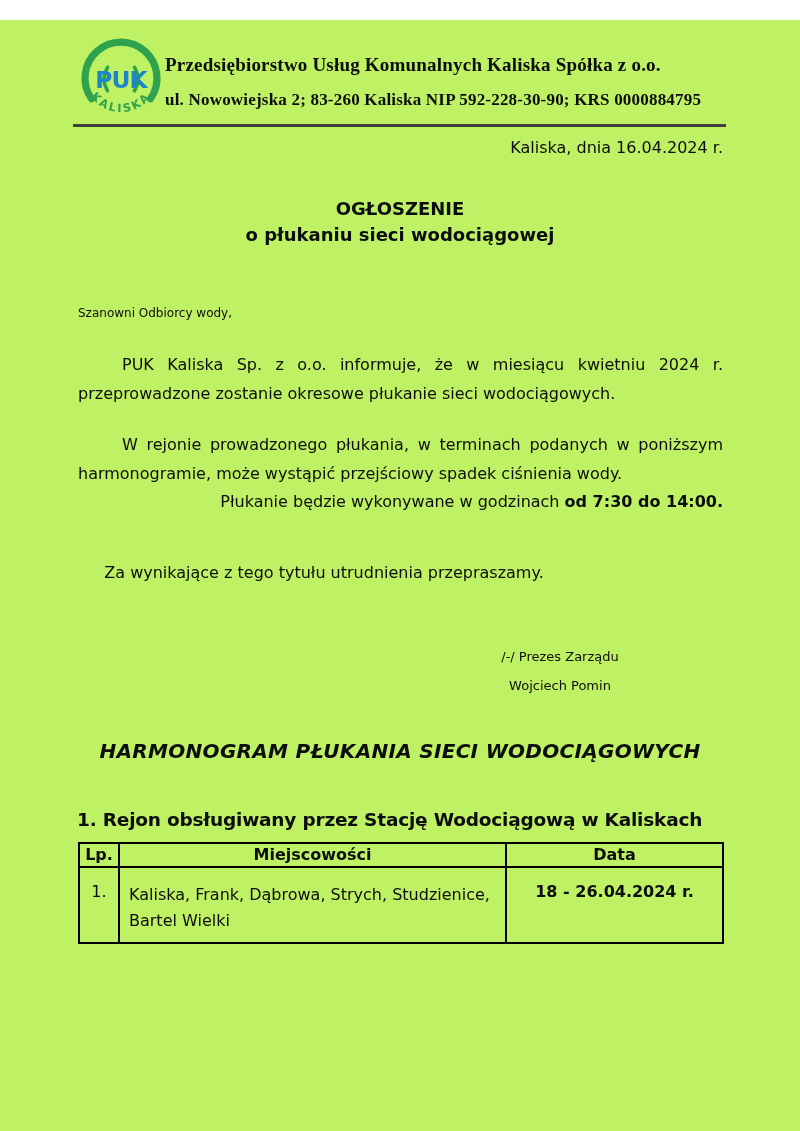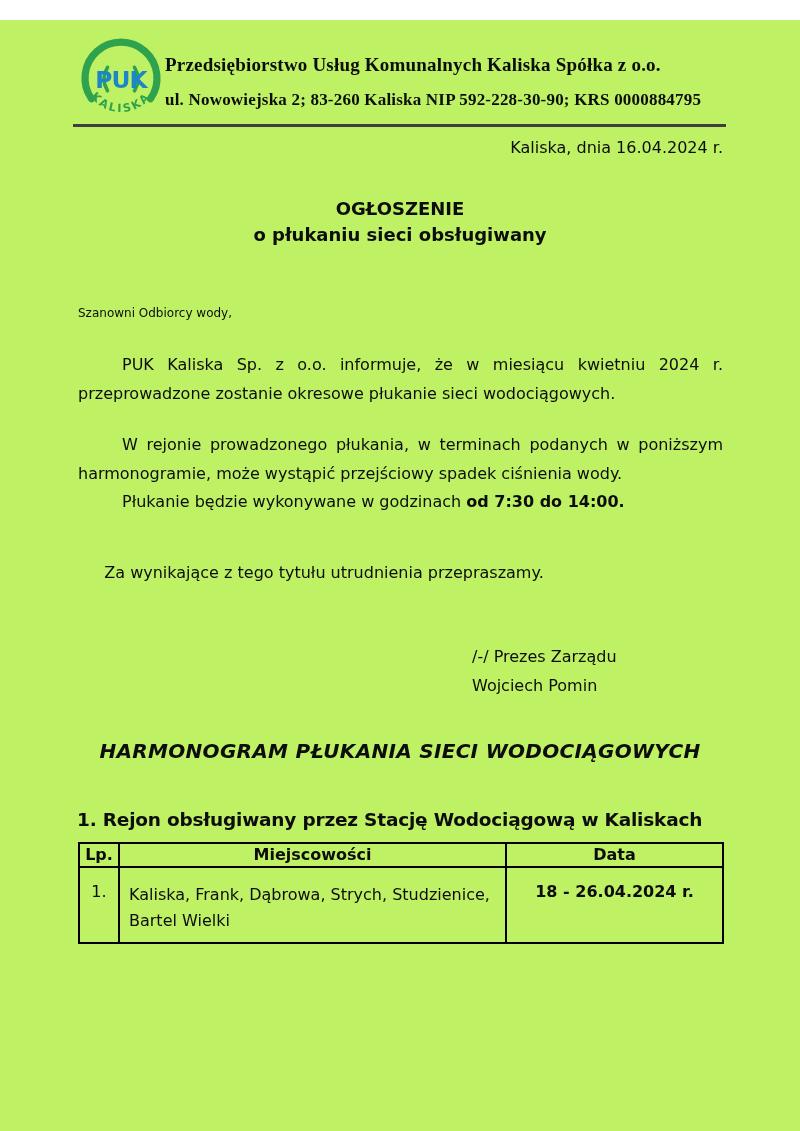--- a/index.html
+++ b/index.html
@@ -31,26 +31,26 @@
                  font-size: 18px; font-weight: bold; line-height: 26px; }
 
   .salutation { position: absolute; left: 78px; top: 286px; font-size: 12px; }
 
   .para1 { position: absolute; left: 78px; top: 331px; width: 645px;
            font-size: 16px; line-height: 28.5px; text-align: justify; text-indent: 44px; }
 
   .para-group { position: absolute; left: 78px; top: 411px; width: 645px;
                 font-size: 16px; line-height: 28.5px; }
   .para-group p { text-align: justify; text-indent: 44px; }
-  .para-group p.no-justify { text-align: left; }
+  .para-group p.no-justify { text-align: right; }
 
   .apology { position: absolute; left: 0; top: 543px; width: 648px; text-align: center; font-size: 16px; }
 
-  .signature { position: absolute; left: 472px; top: 622px; width: 272px;
-               font-size: 16px; line-height: 29px; }
+  .signature { position: absolute; left: 424px; top: 622px; width: 272px;
+               text-align: center; font-size: 13px; line-height: 29px; }
 
   .harmonogram-heading { position: absolute; left: 0; top: 719px; width: 800px; text-align: center;
                          font-size: 20px; font-weight: bold; font-style: italic; letter-spacing: 0.3px; }
 
   .region-heading { position: absolute; left: 77px; top: 789px; width: 660px;
                     font-size: 18.5px; font-weight: bold; letter-spacing: -0.2px; white-space: nowrap; }
 
   
   .schedule-table { position: absolute; left: 78px; top: 822px; width: 644px;
                     border-collapse: collapse; table-layout: fixed; font-size: 16px; padding-left: 20px; }
@@ -91,21 +91,21 @@
       <div class="company-address">ul. Nowowiejska 2; 83-260 Kaliska NIP 592-228-30-90; KRS 0000884795</div>
     </div>
   </div>
 
   <div class="rule"></div>
 
   <div class="date-line">Kaliska, dnia 16.04.2024 r.</div>
 
   <div class="title-block">
     <div>OGŁOSZENIE</div>
-    <div>o płukaniu sieci obsługiwany</div>
+    <div>o płukaniu sieci wodociągowej</div>
   </div>
 
   <div class="salutation">Szanowni Odbiorcy wody,</div>
 
   <p class="para1">PUK Kaliska Sp. z o.o. informuje, że w miesiącu kwietniu 2024 r. przeprowadzone zostanie okresowe płukanie sieci wodociągowych.</p>
 
   <div class="para-group">
     <p>W rejonie prowadzonego płukania, w terminach podanych w poniższym harmonogramie, może wystąpić przejściowy spadek ciśnienia wody.</p>
     <p class="no-justify"><span>Płukanie będzie wykonywane w godzinach </span><span class="bold">od 7:30 do 14:00.</span></p>
   </div>

